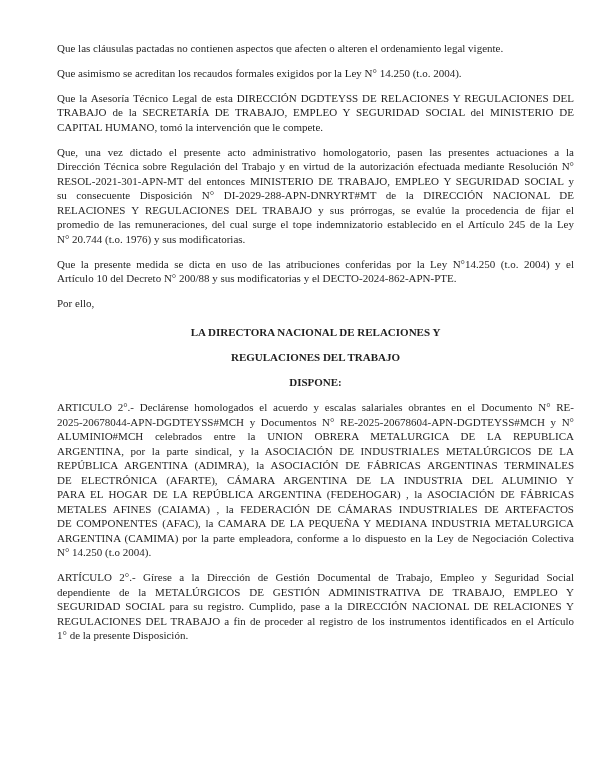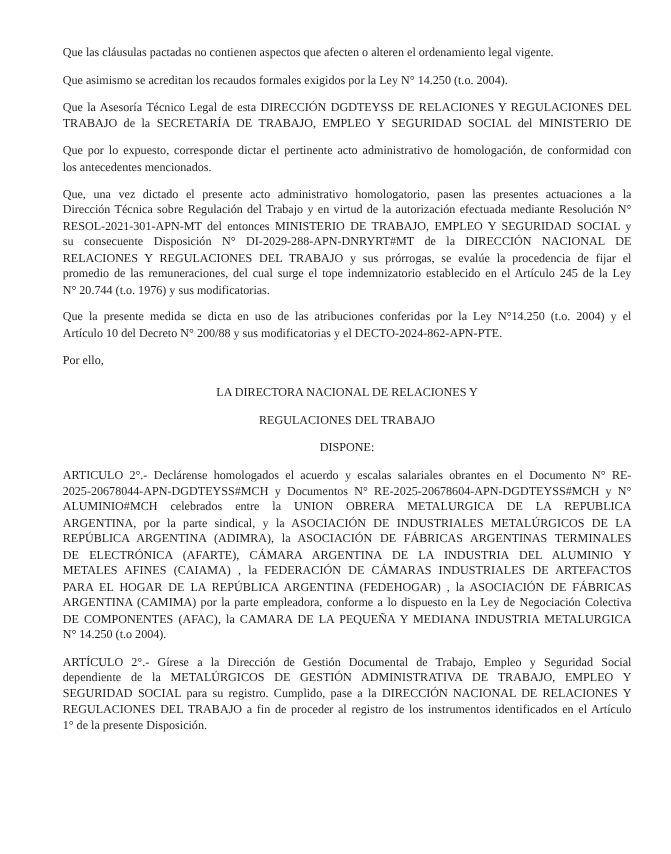--- a/index.html
+++ b/index.html
@@ -30,20 +30,21 @@
     display: block;
     text-align: justify;
     text-align-last: justify;
   }
   .ln.last {
     text-align-last: left;
   }
   p.ctr .ln {
     text-align: center;
     text-align-last: center;
+    font-weight: bold;
   }
   p.pre-gap {
     margin-top: 15px;
   }
 </style>
 </head>
 <body>
 
 <div class="page">
 
@@ -51,26 +52,23 @@
     <span class="ln last">Que las cláusulas pactadas no contienen aspectos que afecten o alteren el ordenamiento legal vigente.</span>
   </p>
 
   <p>
     <span class="ln last">Que asimismo se acreditan los recaudos formales exigidos por la Ley N° 14.250  (t.o. 2004).</span>
   </p>
 
   <p>
     <span class="ln">Que la Asesoría Técnico Legal de esta DIRECCIÓN DGDTEYSS DE RELACIONES Y REGULACIONES DEL</span>
     <span class="ln">TRABAJO de la SECRETARÍA DE TRABAJO, EMPLEO Y SEGURIDAD SOCIAL del MINISTERIO DE</span>
+    <span class="ln last">CAPITAL HUMANO, tomó la intervención que le compete.</span>
   </p>
 
-  <p>
-    <span class="ln">Que por lo expuesto, corresponde dictar el pertinente acto administrativo de homologación, de conformidad con</span>
-    <span class="ln last">los antecedentes mencionados.</span>
-  </p>
 
   <p>
     <span class="ln">Que, una vez dictado el presente acto administrativo homologatorio, pasen las presentes actuaciones a la</span>
     <span class="ln">Dirección Técnica sobre Regulación del Trabajo y en virtud de la autorización efectuada mediante Resolución N°</span>
     <span class="ln">RESOL-2021-301-APN-MT del entonces MINISTERIO DE TRABAJO, EMPLEO Y SEGURIDAD SOCIAL y</span>
     <span class="ln">su consecuente Disposición N° DI-2029-288-APN-DNRYRT#MT de la DIRECCIÓN NACIONAL DE</span>
     <span class="ln">RELACIONES Y REGULACIONES DEL TRABAJO y sus prórrogas, se evalúe la procedencia de fijar el</span>
     <span class="ln">promedio de las remuneraciones, del cual surge el tope indemnizatorio establecido en el Artículo 245 de la Ley</span>
     <span class="ln last">N° 20.744 (t.o. 1976) y sus modificatorias.</span>
   </p>
@@ -96,24 +94,24 @@
     <span class="ln last">DISPONE:</span>
   </p>
 
   <p>
     <span class="ln">ARTICULO 2°.- Declárense homologados el acuerdo y escalas salariales obrantes  en el Documento N° RE-</span>
     <span class="ln">2025-20678044-APN-DGDTEYSS#MCH y Documentos N° RE-2025-20678604-APN-DGDTEYSS#MCH y  N°</span>
     <span class="ln">ALUMINIO#MCH celebrados entre la UNION OBRERA METALURGICA DE LA REPUBLICA</span>
     <span class="ln">ARGENTINA,  por la parte sindical, y la ASOCIACIÓN DE INDUSTRIALES METALÚRGICOS DE LA</span>
     <span class="ln">REPÚBLICA ARGENTINA (ADIMRA), la  ASOCIACIÓN DE FÁBRICAS ARGENTINAS TERMINALES</span>
     <span class="ln">DE ELECTRÓNICA (AFARTE), CÁMARA ARGENTINA DE LA INDUSTRIA DEL ALUMINIO Y</span>
+    <span class="ln">PARA EL HOGAR DE LA REPÚBLICA ARGENTINA (FEDEHOGAR) , la ASOCIACIÓN DE FÁBRICAS</span>
     <span class="ln">METALES AFINES (CAIAMA) , la FEDERACIÓN DE CÁMARAS INDUSTRIALES DE ARTEFACTOS</span>
-    <span class="ln">PARA EL HOGAR DE LA REPÚBLICA ARGENTINA (FEDEHOGAR) , la ASOCIACIÓN DE FÁBRICAS</span>
+    <span class="ln">DE COMPONENTES (AFAC), la CAMARA DE LA PEQUEÑA Y MEDIANA INDUSTRIA METALURGICA</span>
     <span class="ln">ARGENTINA (CAMIMA) por la parte empleadora, conforme a lo dispuesto en la Ley de Negociación Colectiva</span>
-    <span class="ln">DE COMPONENTES (AFAC), la CAMARA DE LA PEQUEÑA Y MEDIANA INDUSTRIA METALURGICA</span>
     <span class="ln last">N° 14.250 (t.o 2004).</span>
   </p>
 
   <p>
     <span class="ln">ARTÍCULO 2°.- Gírese a la Dirección de Gestión Documental de Trabajo, Empleo y Seguridad Social</span>
     <span class="ln">dependiente de la METALÚRGICOS DE GESTIÓN ADMINISTRATIVA DE TRABAJO, EMPLEO Y</span>
     <span class="ln">SEGURIDAD SOCIAL para su registro. Cumplido, pase a la DIRECCIÓN NACIONAL DE RELACIONES Y</span>
     <span class="ln">REGULACIONES DEL TRABAJO a fin de proceder al registro de los instrumentos identificados en el Artículo</span>
     <span class="ln last">1° de la presente Disposición.</span>
   </p>

